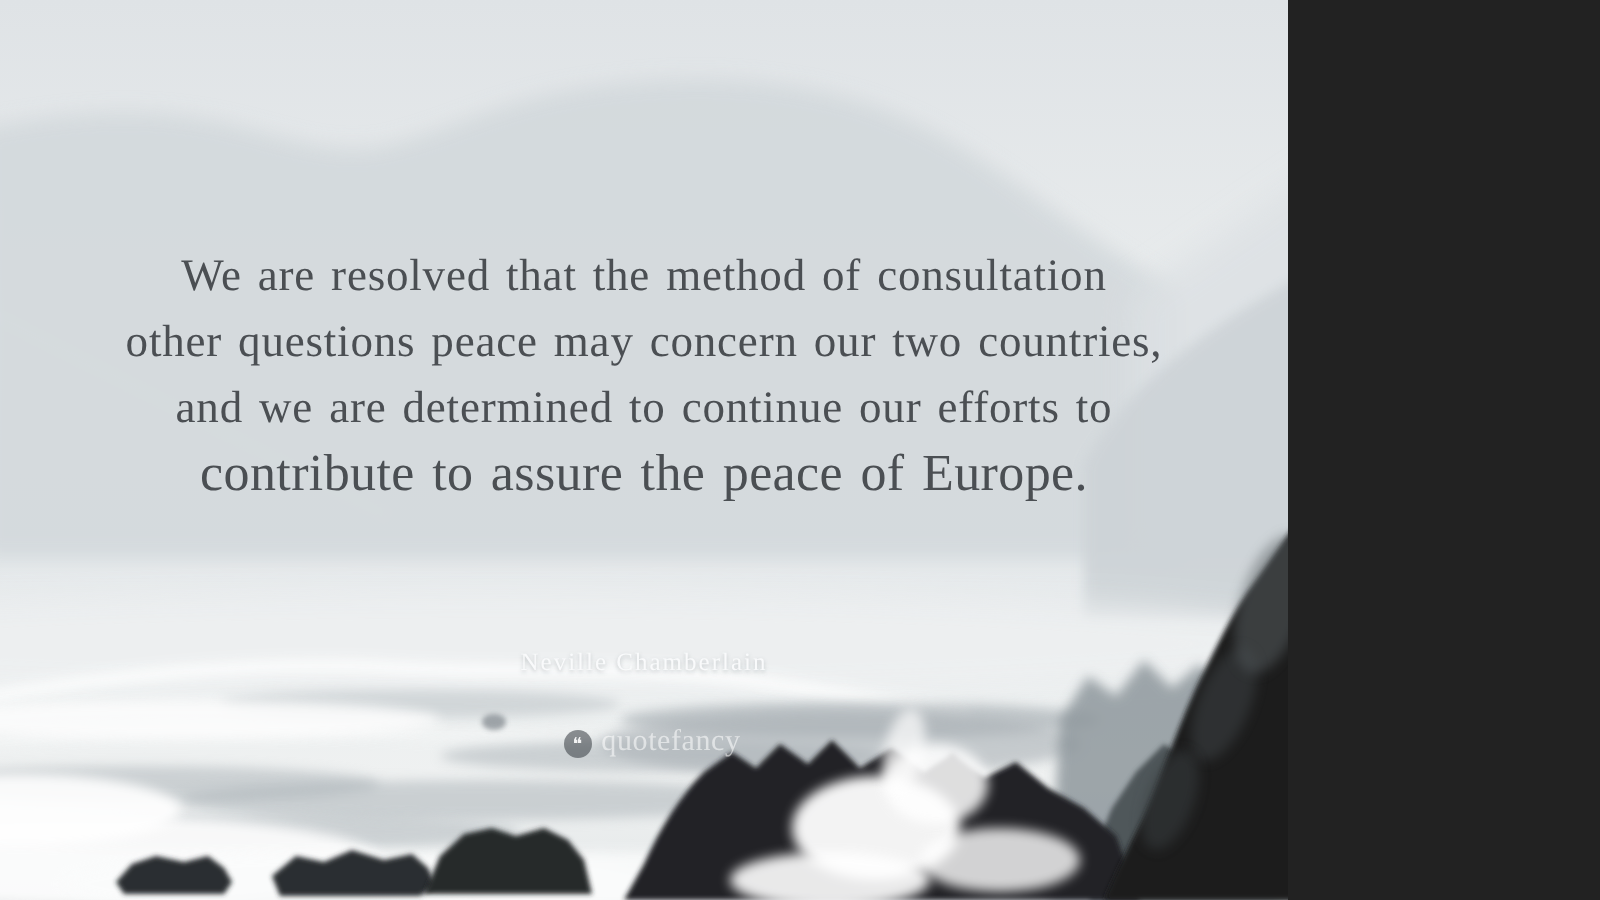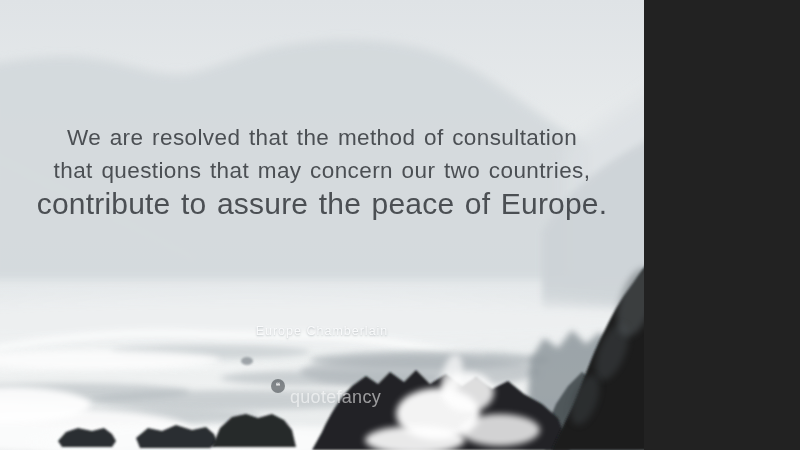--- a/index.html
+++ b/index.html
@@ -1,55 +1,54 @@
 <!DOCTYPE html>
 <html><head>
 <meta charset="utf-8">
 <style>
   html,body{margin:0;padding:0;background:#222;}
   .wallpaper{
     position:relative;width:644px;height:450px;overflow:hidden;
-    font-family:Liberation Sans, sans-serif;
+    font-family:Liberation Serif, serif;
     background:#e6e9eb;
   }
   .wallpaper svg{position:absolute;inset:0;display:block;}
   .quote-block{
     position:absolute;left:0;right:0;top:121px;text-align:center;
     color:rgba(44,48,52,0.82);
     font-weight:300;
   }
   .quote-line{
     display:block;font-size:22.5px;line-height:33px;
     letter-spacing:0.4px;word-spacing:2px;white-space:nowrap;
   }
   .quote-line-large{
-    font-size:30px;line-height:34px;letter-spacing:0.2px;
+    font-size:26px;line-height:34px;letter-spacing:0.2px;
   }
   .author{
     position:absolute;left:0;right:0;top:324px;text-align:center;
     font-size:12.5px;line-height:14px;letter-spacing:1px;
     color:rgba(250,251,252,0.96);
     text-shadow:0 1px 2px rgba(90,100,106,0.35);
   }
   .watermark{
     position:absolute;left:0;right:0;top:363px;
     display:flex;justify-content:center;align-items:center;gap:5px;
     transform:translateX(4px);
   }
   .wm-icon{
     width:14px;height:14px;border-radius:50%;
     background:rgba(52,58,63,0.55);
     color:rgba(255,255,255,0.9);
     font-size:9px;line-height:15px;text-align:center;
     display:inline-block;
   }
   .wm-text{
-    font-size:18px;letter-spacing:0.3px;
+    font-size:15px;letter-spacing:0.3px;
     color:rgba(255,255,255,0.55);
-    margin-top:24px;
   }
 </style>
 </head>
 <body>
 
 <div class="wallpaper">
 
   <svg width="800" height="450" viewBox="0 0 800 450">
     <defs>
       <linearGradient id="sky" x1="0" y1="0" x2="0" y2="1">
@@ -161,24 +160,25 @@
         <ellipse cx="636" cy="302" rx="16" ry="36" transform="rotate(18 636 302)" fill="#5a6064" opacity="0.5" filter="url(#b3)"></ellipse>
         <ellipse cx="662" cy="270" rx="9" ry="22" transform="rotate(14 662 270)" fill="#70767a" opacity="0.45" filter="url(#b3)"></ellipse>
         <ellipse cx="612" cy="352" rx="13" ry="30" transform="rotate(22 612 352)" fill="#4a5053" opacity="0.4" filter="url(#b3)"></ellipse>
         <ellipse cx="585" cy="400" rx="12" ry="26" transform="rotate(20 585 400)" fill="#3a3f42" opacity="0.5" filter="url(#b3)"></ellipse>
       </g>
     </g>
   </svg>
 
   <div class="quote-block">
     <span class="quote-line">We are resolved that the method of consultation</span>
-    <span class="quote-line">that questions that may concern our two countries,</span>
+    <span class="quote-line">other questions peace may concern our two countries,</span>
+    <span class="quote-line">and we are determined to continue our efforts to</span>
     <span class="quote-line quote-line-large">contribute to assure the peace of Europe.</span>
   </div>
 
-  <div class="author">Europe Chamberlain</div>
+  <div class="author">Neville Chamberlain</div>
 
   <div class="watermark">
     <span class="wm-icon">❝</span>
     <span class="wm-text">quotefancy</span>
   </div>
 
 </div>
 
 </body></html>

